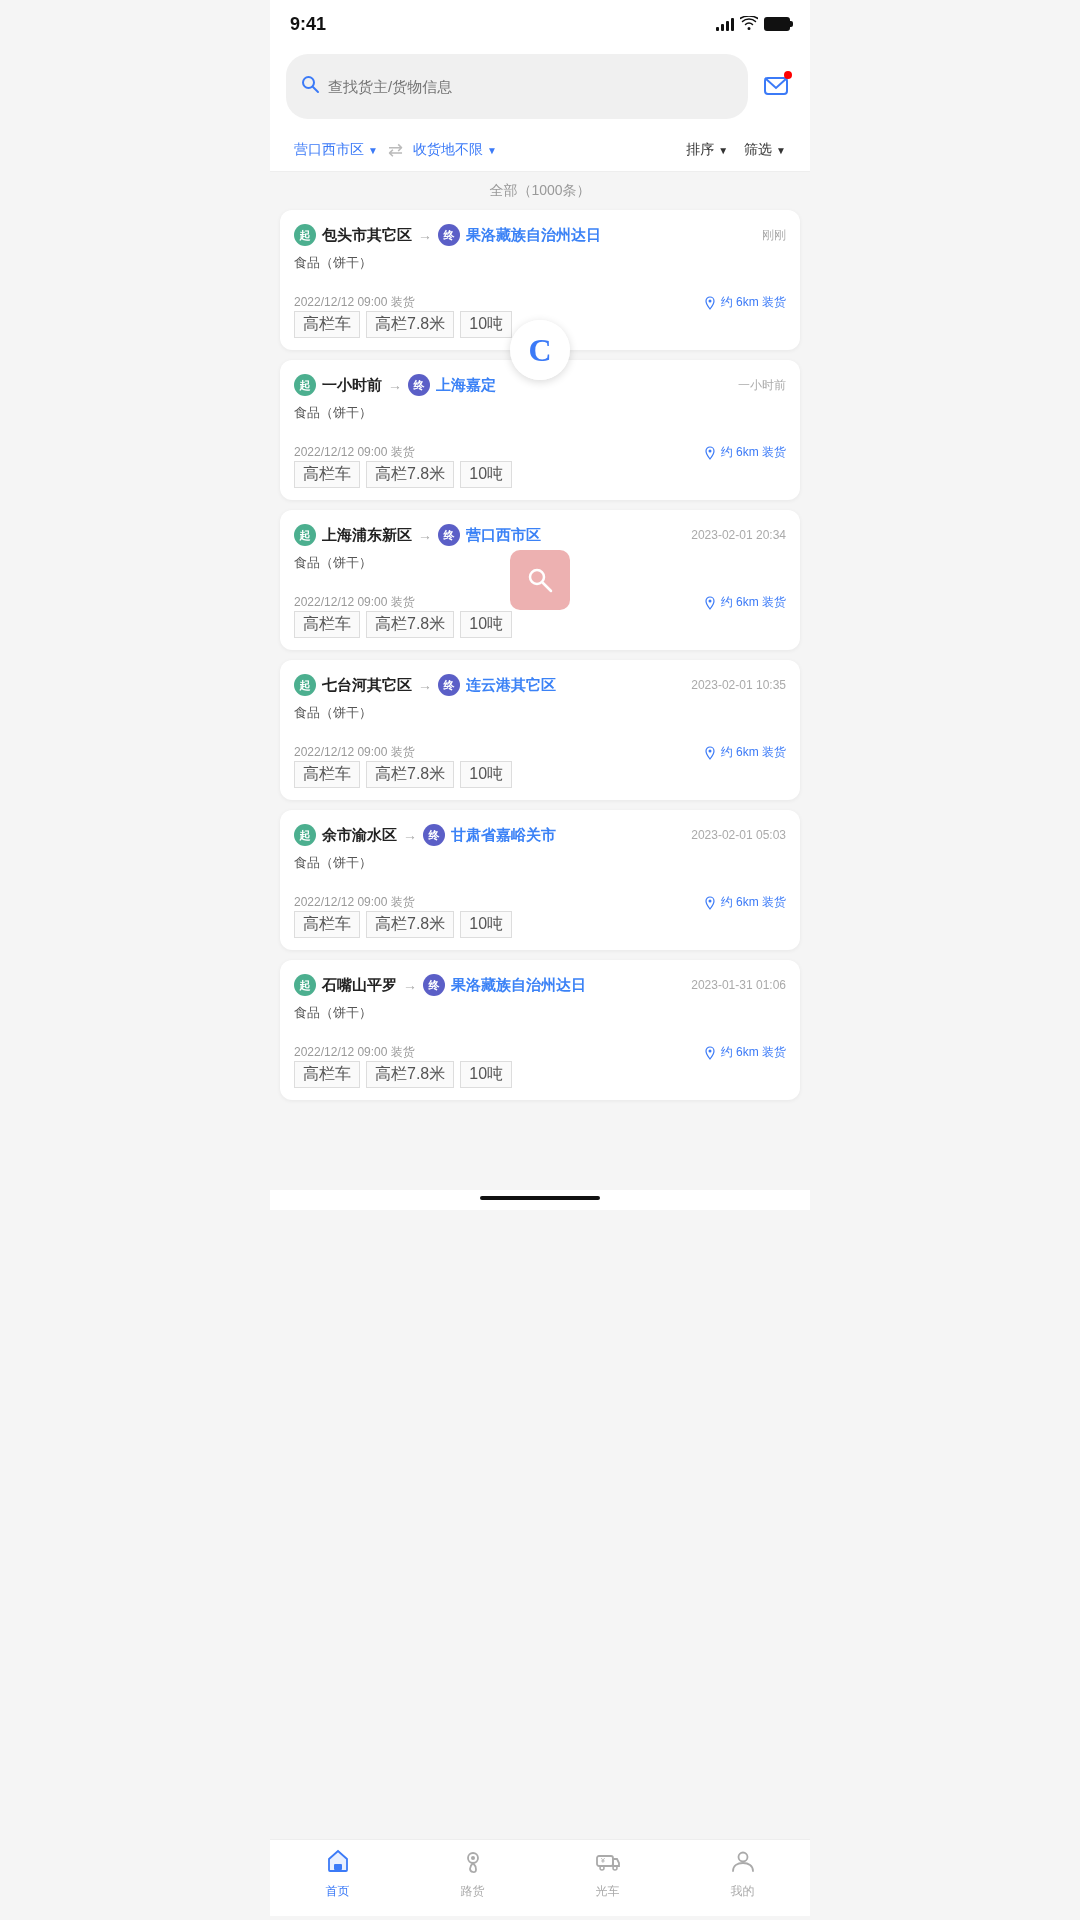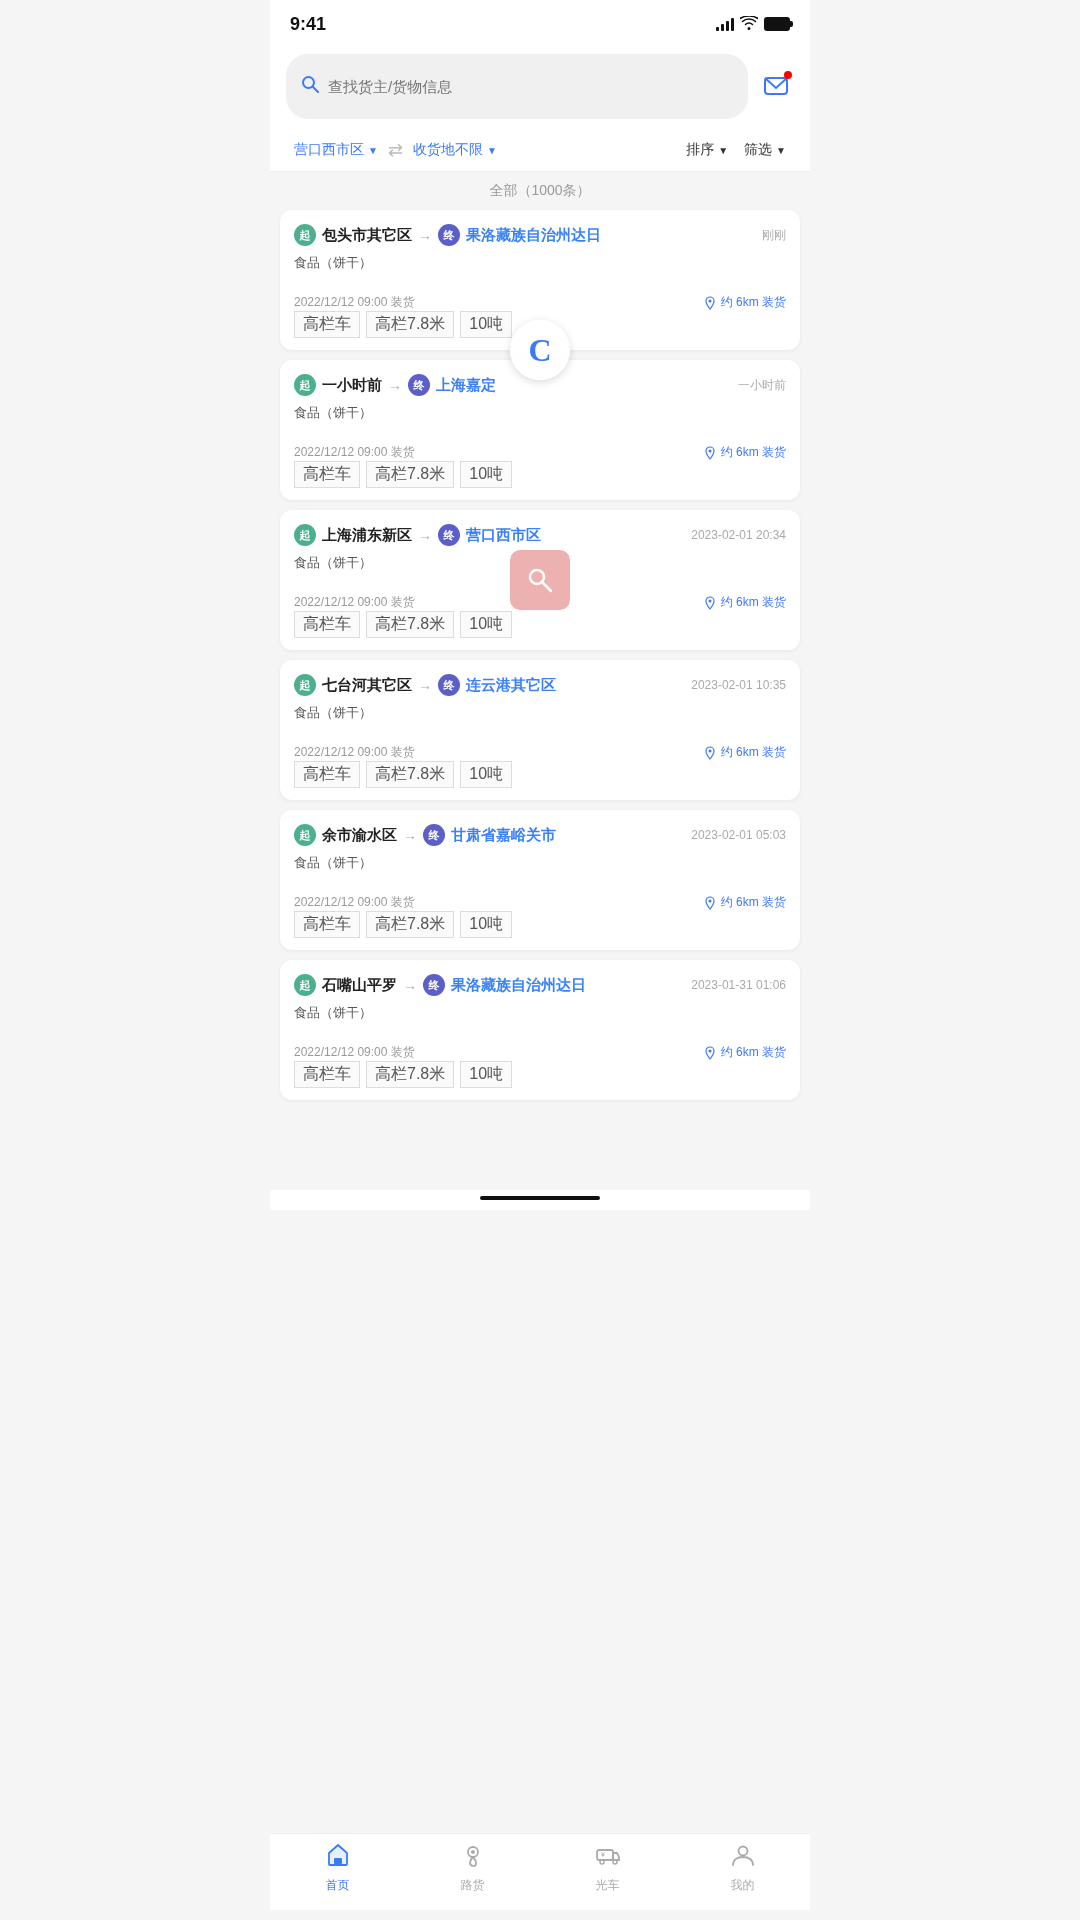--- a/index.html
+++ b/index.html
@@ -274,21 +274,21 @@
       margin-top: 22px;
     }
     .load-time {
       font-size: 12px;
       color: #999;
     }
 
     
     .bottom-nav {
       position: fixed;
-      bottom: 10px;
+      bottom: 4px;
       left: 50%;
       transform: translateX(-50%);
       width: 540px;
       background: #fff;
       border-top: 1px solid #eee;
       display: flex;
       justify-content: space-around;
       align-items: center;
       padding: 8px 0 16px 0;
     }

